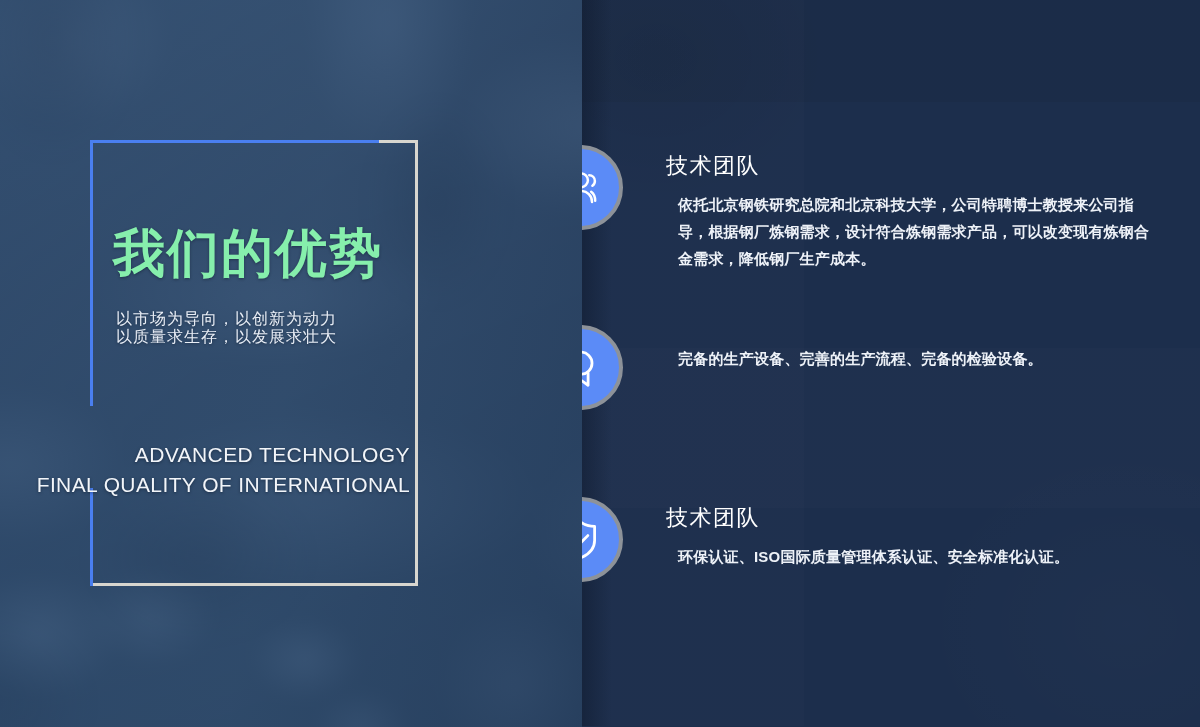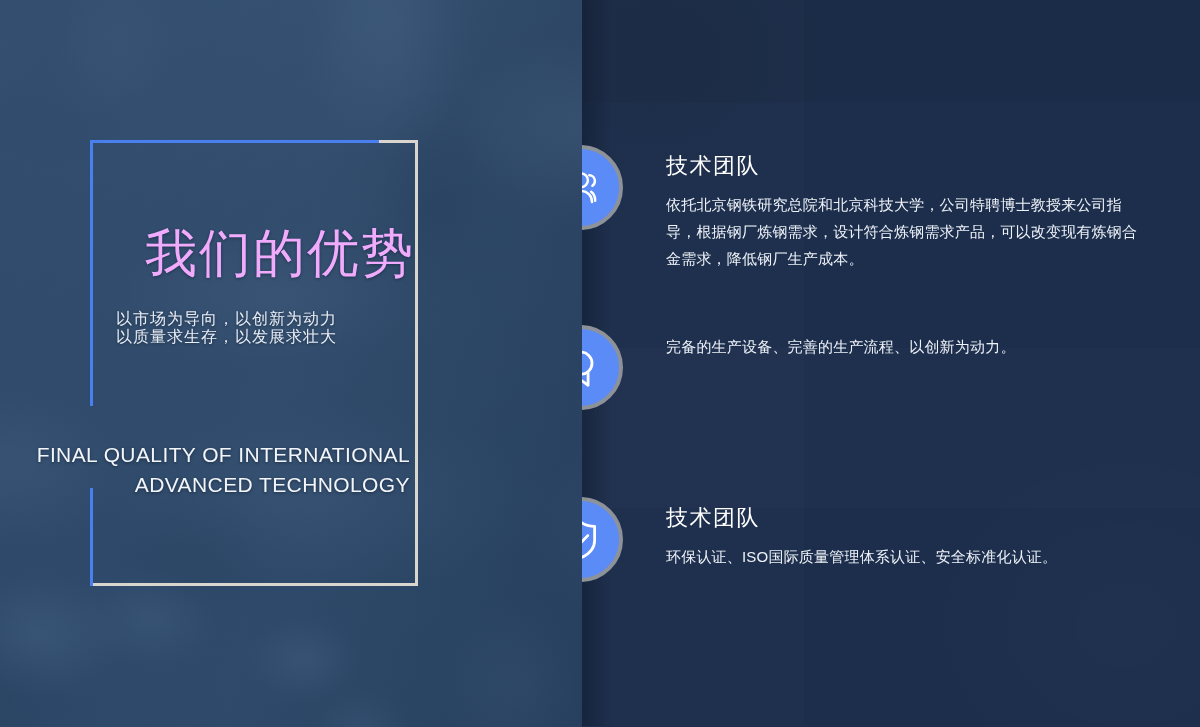--- a/index.html
+++ b/index.html
@@ -122,27 +122,26 @@
   
   .left-content {
     position: absolute;
     left: 0; top: 0;
     width: 582px; height: 727px;
   }
   .headline {
     position: absolute;
     left: 113px; top: 226px;
     font-size: 52px;
-    font-weight: 400;
-    color: #f0abfc;
+    font-weight: 700;
+    color: #86efac;
     letter-spacing: 2px;
     line-height: 1.05;
     white-space: nowrap;
     text-shadow: 0 1px 3px rgba(10,20,36,0.45);
-    margin-left: 32px;
   }
   .subline {
     position: absolute;
     left: 116px;
     font-size: 16px;
     font-weight: 400;
     color: #e9eef6;
     letter-spacing: 1px;
     white-space: nowrap;
     text-shadow: 0 1px 3px rgba(10,20,36,0.45);
@@ -201,25 +200,25 @@
   .feature-title {
     font-size: 22px;
     font-weight: 400;
     color: #ffffff;
     letter-spacing: 1.5px;
     margin: 0 0 12px 0;
     line-height: 1.2;
   }
   .feature-desc {
     font-size: 15px;
-    font-weight: 400;
+    font-weight: 700;
     color: #eef2f8;
     line-height: 27px;
     letter-spacing: 0.2px;
-    margin: 0;
+    margin: 12px;
     width: 478px;
   }
 </style>
 </head>
 <body>
 
 <div id="stage">
 
   <div class="left-panel">
     <div class="photo-layer"></div>
@@ -233,22 +232,22 @@
       <span class="frame-bottom"></span>
       <span class="frame-left-upper"></span>
       <span class="frame-left-lower"></span>
     </div>
 
     <div class="left-content">
       <div class="headline">我们的优势</div>
       <div class="subline subline-1">以市场为导向，以创新为动力</div>
       <div class="subline subline-2">以质量求生存，以发展求壮大</div>
       <div class="english">
+        <span class="en-line">ADVANCED TECHNOLOGY</span>
         <span class="en-line">FINAL QUALITY OF INTERNATIONAL</span>
-        <span class="en-line">ADVANCED TECHNOLOGY</span>
       </div>
     </div>
   </div>
 
   <div class="right-panel">
     <div class="right-texture"></div>
     <div class="right-edge-shade"></div>
 
     <div class="features">
 
@@ -270,21 +269,21 @@
       </div>
 
       <div class="feature feature-2">
         <div class="icon-badge">
           <svg width="46" height="46" viewBox="0 0 48 48" fill="none" stroke="#ffffff" stroke-width="2.9" stroke-linecap="round" stroke-linejoin="round">
             <circle cx="24" cy="19" r="11.5"></circle>
             <path d="M16.6 29.4V42l7.4-5.3 7.4 5.3V29.4"></path>
           </svg>
         </div>
         <div class="feature-body">
-          <div class="feature-desc">完备的生产设备、完善的生产流程、以创新为动力。</div>
+          <div class="feature-desc">完备的生产设备、完善的生产流程、完备的检验设备。</div>
         </div>
       </div>
 
       <div class="feature feature-3">
         <div class="icon-badge">
           <svg width="46" height="46" viewBox="0 0 48 48" fill="none" stroke="#ffffff" stroke-width="2.9" stroke-linecap="round" stroke-linejoin="round">
             <path d="M24 5.5c4.3 3 9 4.3 14.2 4.3v14.6c0 8.1-5.4 14.1-14.2 18.1-8.8-4-14.2-10-14.2-18.1V9.8C15 9.8 19.7 8.5 24 5.5Z"></path>
             <path d="M17.4 23.8l4.8 4.8 8.9-9.2"></path>
           </svg>
         </div>

